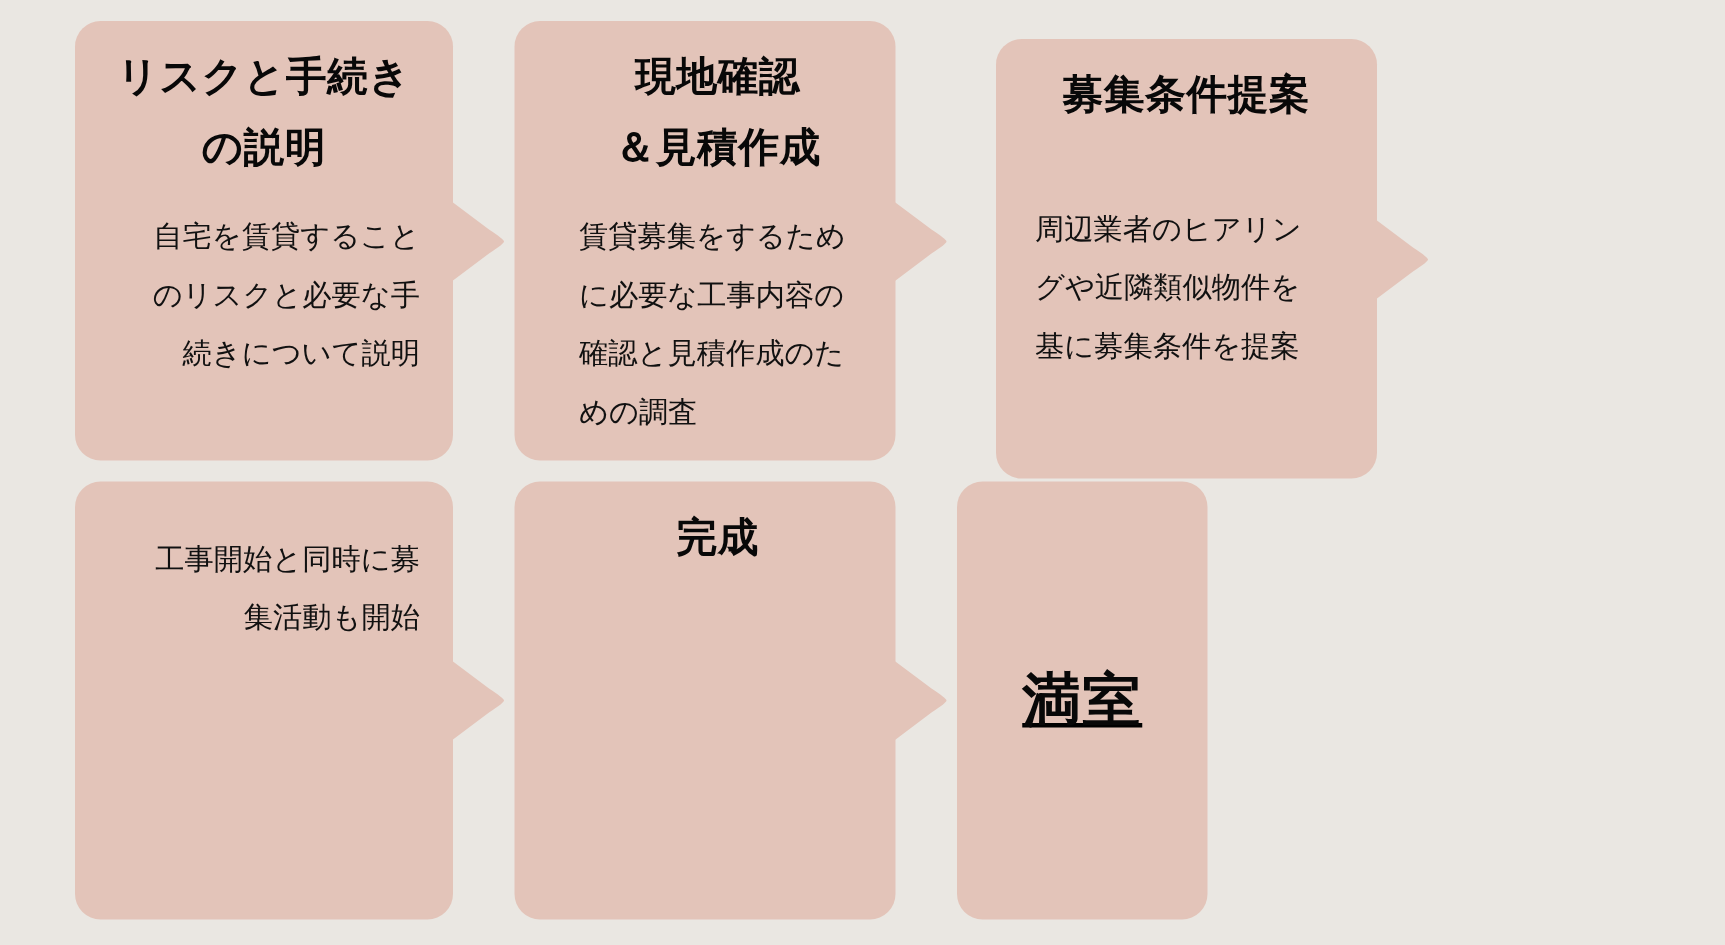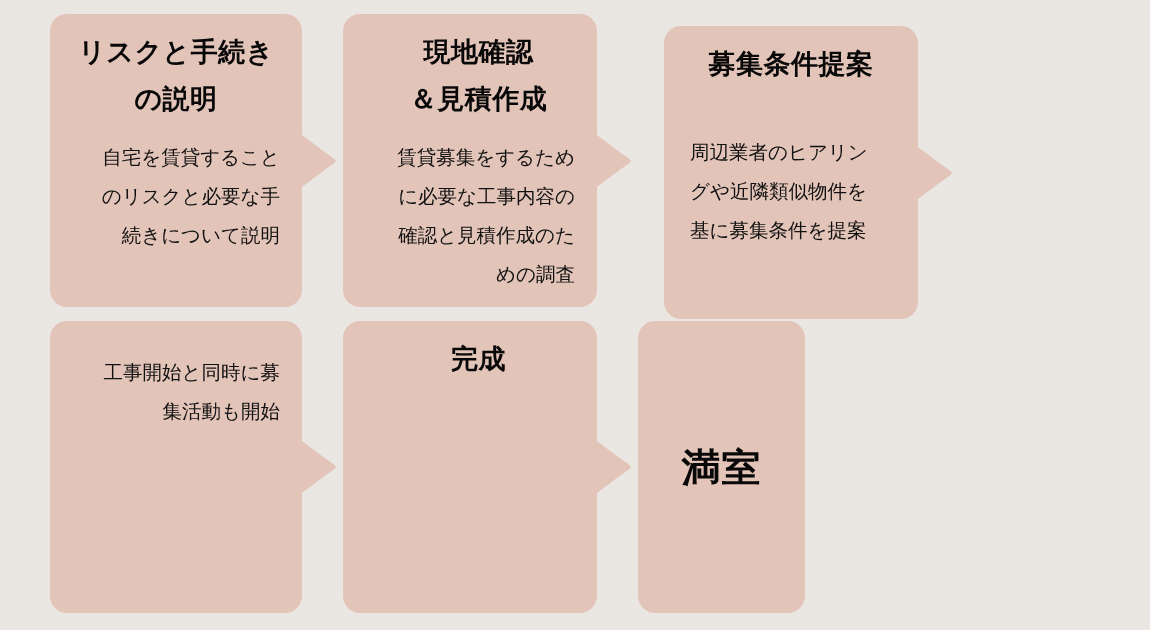--- a/index.html
+++ b/index.html
@@ -86,40 +86,41 @@
     padding-right: 2px;
     white-space: pre-line;
   }
 
   
   .card.terminal .card-content {
     display: flex;
     align-items: center;
     justify-content: center;
     padding: 0;
+    text-decoration: underline;
   }
   .terminal-label {
     font-weight: bold;
     font-size: 39px;
     line-height: 1;
     color: #080808;
     letter-spacing: 1px;
   }
 
   
   .r1 { top: 14px;  height: 293px; }
   .r2 { top: 321px; height: 292px; }
 
   .c1 { left: 50px;  width: 252px; }
   .c2 { left: 343px; width: 254px; padding-left: 17px; }
   .c3 { left: 664px; width: 254px; margin-top: 12px; }
   .c3n { left: 638px; width: 167px; }
 
   .card.c1 .card-desc { margin-top: 16px; text-align: right; }
-  .card.c2 .card-desc { margin-top: 16px; text-align: right; }
+  .card.c2 .card-desc { margin-top: 16px; }
   .card.c3 .card-desc { margin-top: 46px; }
 
   .card.r2.c1 .card-desc { margin-top: 18px; }
   .card.r2.c2 .card-desc { margin-top: 60px; }
 </style>
 </head>
 <body>
 
 <div id="flow-canvas">
 

